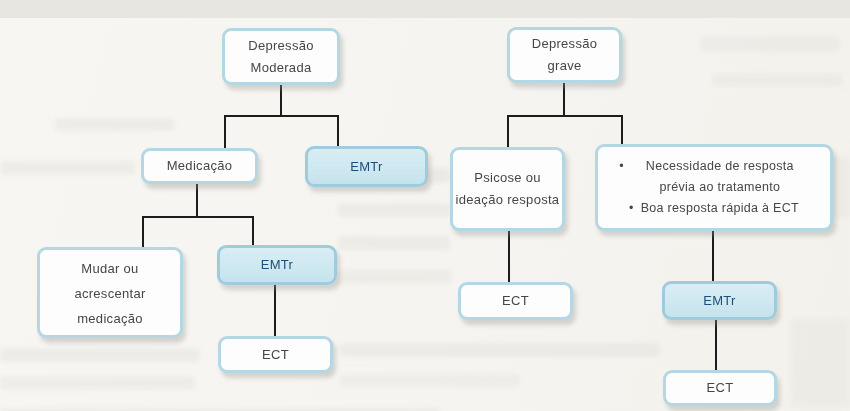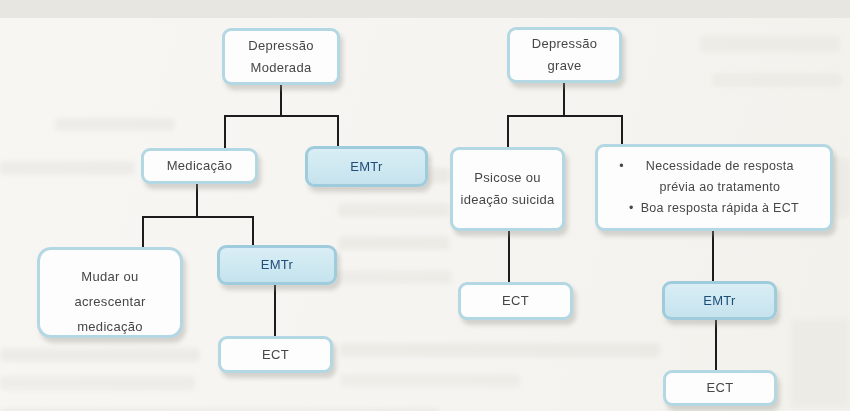--- a/index.html
+++ b/index.html
@@ -45,23 +45,22 @@
     line-height:22px;
     box-shadow:3px 5px 4px rgba(150,146,138,.35);
   }
   .node--highlight{
     background:linear-gradient(180deg,#d9edf4 0%, var(--hl-fill) 60%, #c6e2ec 100%);
     border-color:var(--hl-border);
     color:var(--hl-text);
   }
   .node--top{
     align-items:flex-start;
-    padding-top:14px;
+    padding-top:6px;
     line-height:25px;
-    border-radius:14px;
   }
   .node--bullets{
     font-size:12.5px;
     line-height:21px;
     flex-direction:column;
     justify-content:center;
     gap:0;
     padding:6px 10px;
   }
   .bullet-item{
@@ -135,21 +134,21 @@
 medicação</div>
 
   <div class="node node--highlight" style="left:217px;top:227px;width:120px;height:40px">EMTr</div>
 
   <div class="node" style="left:218px;top:318px;width:115px;height:37px">ECT</div>
 
   <div class="node" style="left:507px;top:9px;width:115px;height:56px">Depressão
 grave</div>
 
   <div class="node" style="left:450px;top:129px;width:115px;height:84px">Psicose ou
-ideação suicida</div>
+ideação resposta</div>
 
   <div class="node node--bullets" style="left:595px;top:126px;width:238px;height:87px">
     <div class="bullet-item">
       <span class="bullet-dot">•</span>
       <span class="bullet-text">Necessidade de resposta prévia ao tratamento</span>
     </div>
     <div class="bullet-item">
       <span class="bullet-dot">•</span>
       <span class="bullet-text">Boa resposta rápida à ECT</span>
     </div>

